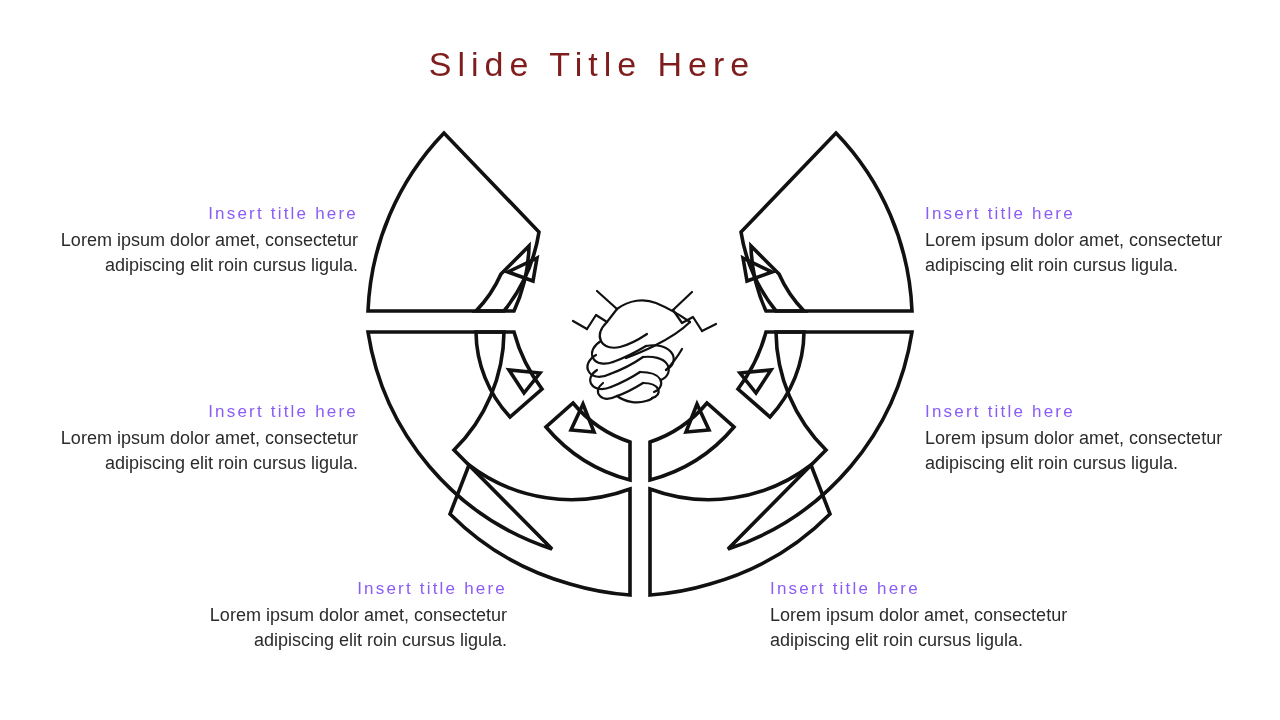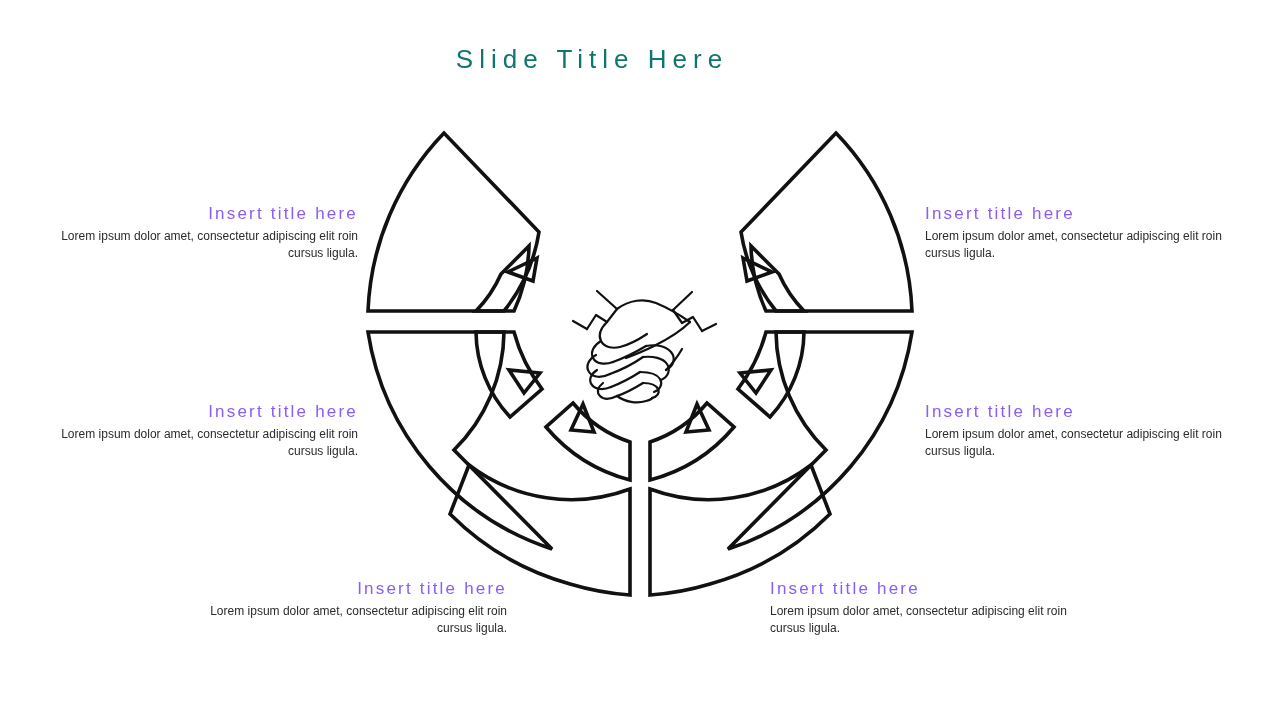--- a/index.html
+++ b/index.html
@@ -21,24 +21,24 @@
     width: 1280px;
     height: 720px;
     background: #ffffff;
   }
   #slide-title {
     position: absolute;
     left: 0;
     top: 44px;
     width: 1184px;
     text-align: center;
-    font-size: 26px;
+    font-size: 34px;
     font-weight: 400;
     letter-spacing: 6px;
-    color: #0f766e;
+    color: #7f1d1d;
     line-height: 1.2;
     white-space: nowrap;
   }
   #diagram {
     position: absolute;
     left: 0;
     top: 0;
     width: 1280px;
     height: 720px;
   }
@@ -48,21 +48,21 @@
   }
   .callout .c-title {
     font-size: 17px;
     letter-spacing: 2.2px;
     color: #8b5cf6;
     line-height: 1.35;
     margin-bottom: 2px;
     white-space: nowrap;
   }
   .callout .c-body {
-    font-size: 12px;
+    font-size: 18px;
     letter-spacing: 0px;
     color: #2b2b2b;
     line-height: 1.42;
   }
   .callout.right-side { text-align: left; }
   .callout.left-side  { text-align: right; }
 
   
   #callout-1 { left: 58px;  top: 203px; }
   #callout-2 { left: 58px;  top: 401px; }

